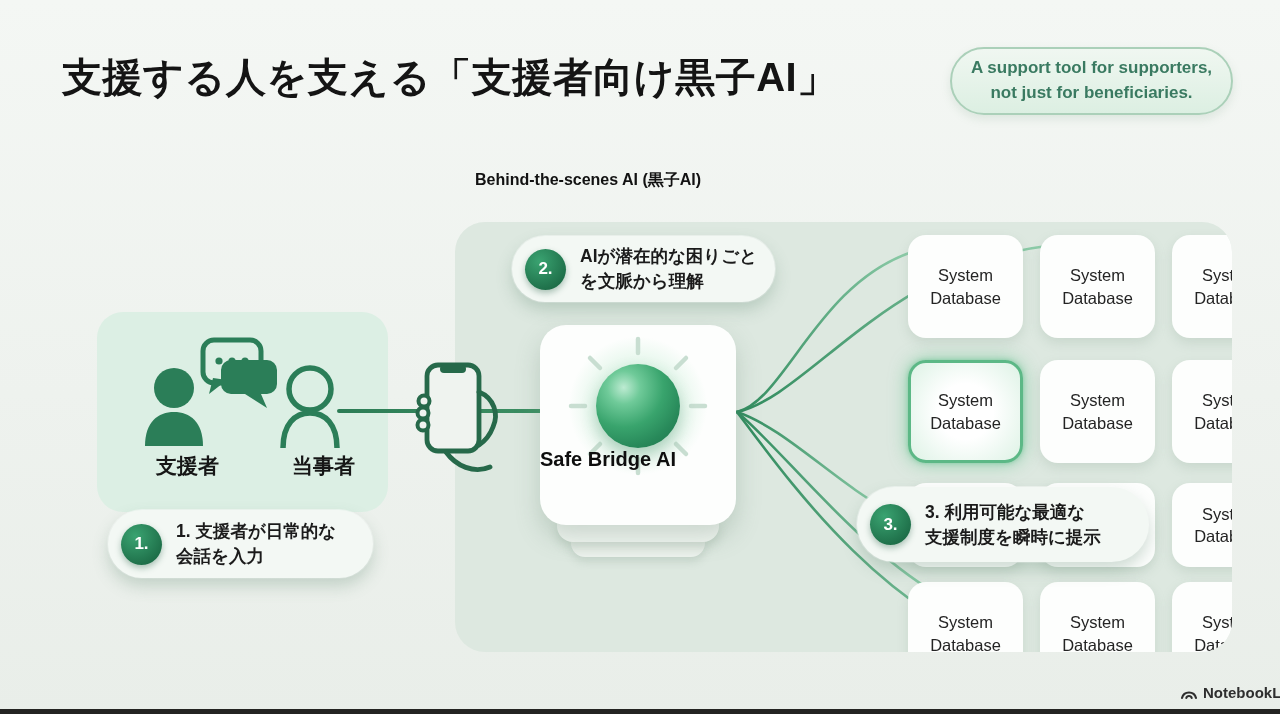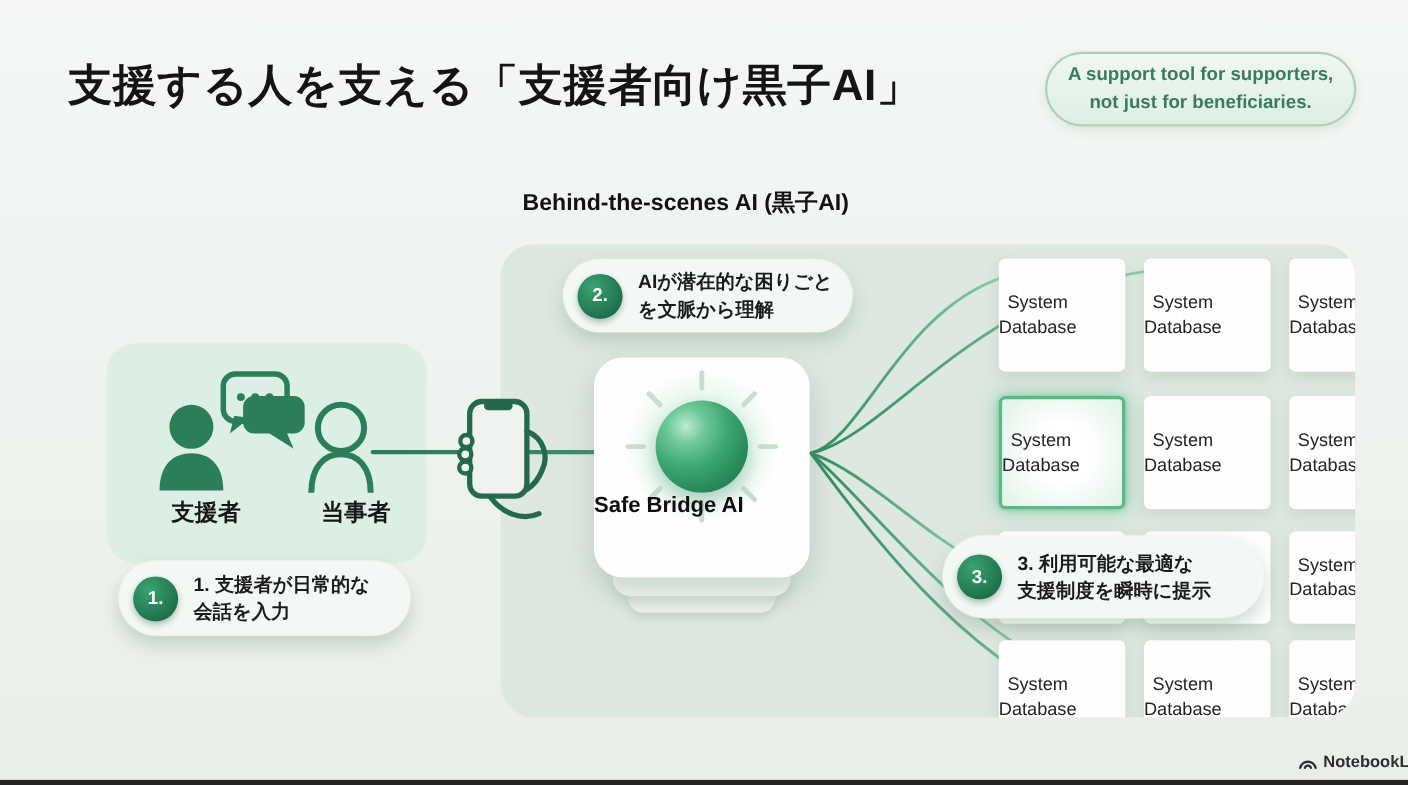--- a/index.html
+++ b/index.html
@@ -17,30 +17,30 @@
   .tr-pill{position:absolute;left:950px;top:47px;width:283px;height:68px;
     border-radius:34px;box-sizing:border-box;
     background:linear-gradient(180deg,#f0f7f1,#dcefe2);
     border:2px solid #abd0b9;
     box-shadow:0 4px 10px rgba(120,160,135,.18);
     display:flex;align-items:center;justify-content:center;}
   .tr-pill span{font-size:17px;font-weight:700;color:#3a7a61;text-align:center;
     white-space:pre-line;line-height:1.45;}
 
   .diagram-heading{position:absolute;left:475px;top:170px;
-    font-size:21px;font-weight:800;color:#121212;}
+    font-size:16px;font-weight:800;color:#121212;}
 
   
   .panel{position:absolute;left:455px;top:222px;width:777px;height:430px;
     border-radius:30px;background:#dde8e0;overflow:hidden;z-index:1;}
   .fan{position:absolute;left:0;top:0;}
 
-  .db{position:absolute;width:115px;height:103px;border-radius:6px;
+  .db{position:absolute;width:115px;height:103px;border-radius:18px;
     background:#fdfefd;box-shadow:0 5px 12px rgba(120,150,130,.2);
-    display:flex;align-items:center;justify-content:flex-start;box-sizing:border-box;}
+    display:flex;align-items:center;justify-content:center;box-sizing:border-box;}
   .db span{font-size:16.5px;font-weight:500;color:#242424;text-align:center;
     white-space:pre-line;line-height:1.35;}
   .db.hl{border:3px solid #5cb886;
     background:radial-gradient(circle at 50% 50%,#ffffff 38%,#ddf2e5 100%);
     box-shadow:0 0 18px rgba(90,190,135,.65),0 0 4px rgba(90,190,135,.5);}
 
   
   .left-box{position:absolute;left:97px;top:312px;width:291px;height:200px;
     border-radius:26px;background:#dcefe4;z-index:2;}
   .actor-label{position:absolute;width:90px;text-align:right;

